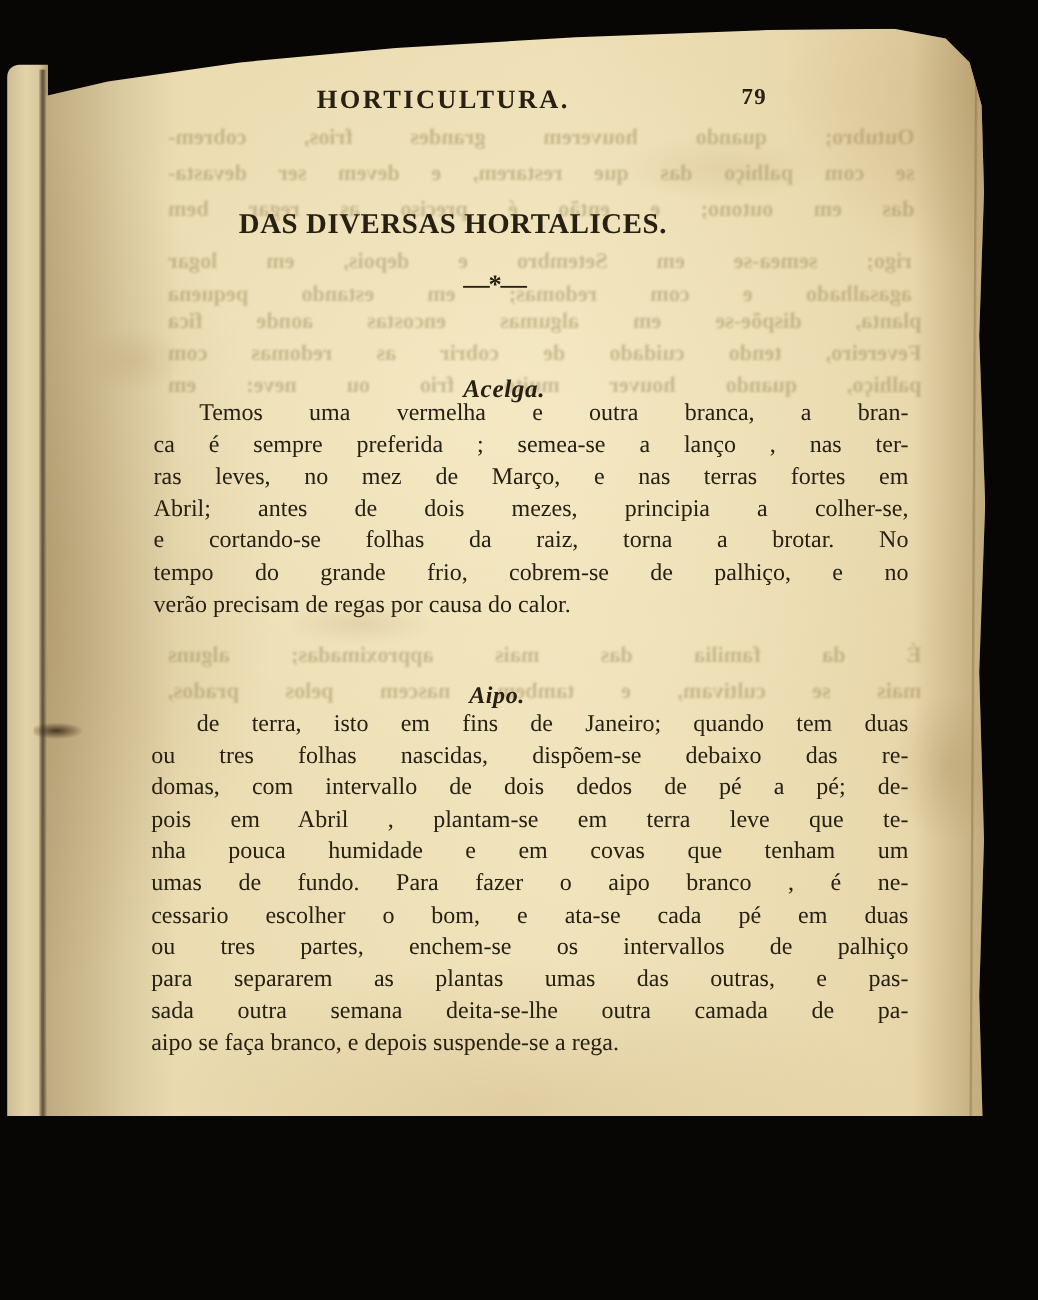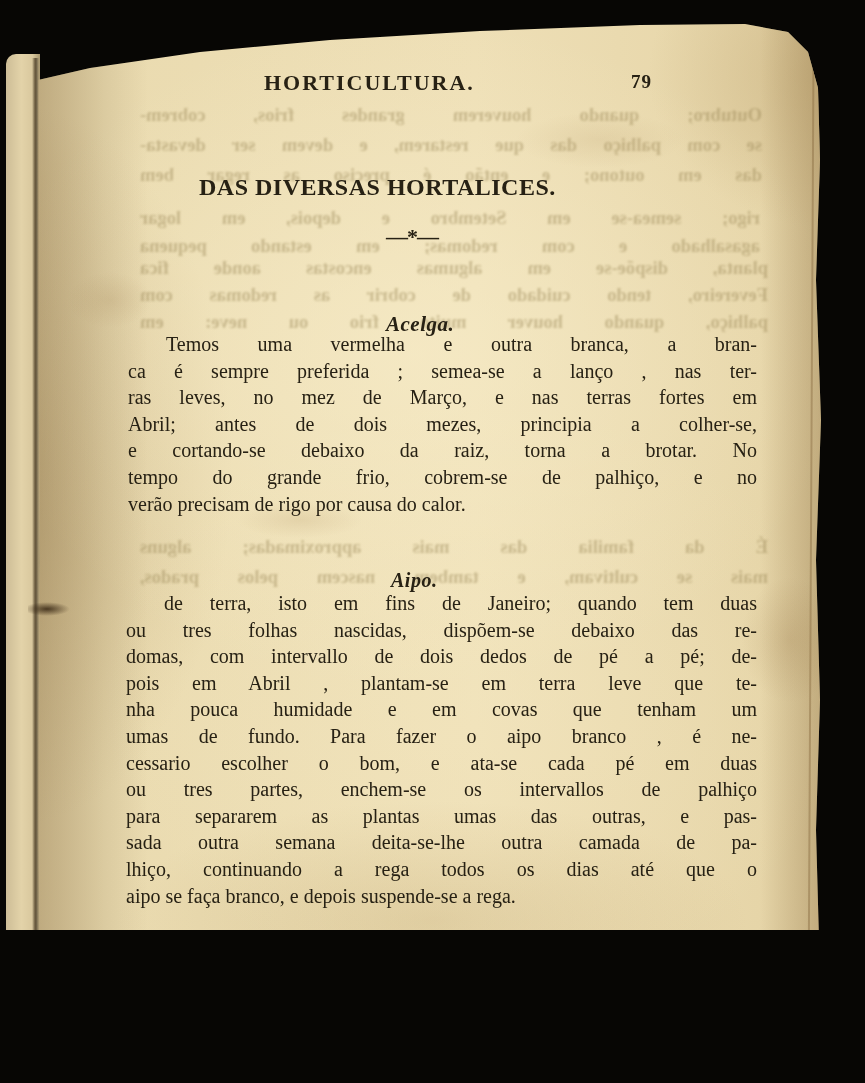--- a/index.html
+++ b/index.html
@@ -33,21 +33,21 @@
   .crease-right{position:absolute;left:810px;top:40px;width:2px;height:985px;z-index:4;
     background:rgba(128,98,56,.4);filter:blur(.6px);transform:skewX(-.3deg);}
   .edge-tear{position:absolute;left:28px;top:602px;width:42px;height:14px;z-index:5;
     background:radial-gradient(ellipse at 45% 50%,rgba(46,30,12,.8),rgba(46,30,12,0) 70%);}
   .bottom-edges{position:absolute;left:78px;top:1042px;width:726px;height:5px;z-index:4;
     background:linear-gradient(180deg,rgba(158,116,62,.6) 0%,rgba(72,48,22,.85) 60%,rgba(20,12,6,.9) 100%);
     border-radius:3px;filter:blur(.3px);}
   
   .ink{position:absolute;color:#272114;z-index:6;}
   .header-title{font-size:22px;font-weight:bold;letter-spacing:2px;}
-  .page-number{font-size:19px;font-weight:bold;letter-spacing:1px;margin-left:13px;}
+  .page-number{font-size:19px;font-weight:bold;letter-spacing:1px;}
   .section-title{font-size:24px;font-weight:bold;letter-spacing:.5px;}
   .ornament{font-size:22px;font-weight:bold;letter-spacing:-1px;}
   .sub-heading{font-size:21px;font-weight:bold;font-style:italic;letter-spacing:.5px;margin-top:32px;}
   .para{position:absolute;z-index:6;color:#272114;font-size:20px;font-weight:normal;line-height:26.6px;}
   .para .line{text-align:justify;text-align-last:justify;white-space:normal;}
   .para .line:first-child{text-indent:38px;}
   .para .line:last-child{text-align-last:left;}
   .para .line:last-child:first-child{text-align-last:justify;}
   
   .bleed{position:absolute;z-index:2;color:#93804f;font-size:18.5px;font-weight:bold;
@@ -104,39 +104,38 @@
 
     <div class="ink ornament" style="left:386px;top:224px;">—*—</div>
 
     <div class="ink sub-heading" style="left:386px;top:280px;">Acelga.</div>
 
     <div class="para" style="left:128px;top:331px;width:629px;">
         <div class="line">Temos uma vermelha e outra branca, a bran-</div>
         <div class="line">ca é sempre preferida ; semea-se a lanço , nas ter-</div>
         <div class="line">ras leves, no mez de Março, e nas terras fortes em</div>
         <div class="line">Abril; antes de dois mezes, principia a colher-se,</div>
-        <div class="line">e cortando-se debaixo da raiz, torna a brotar. No</div>
+        <div class="line">e cortando-se folhas da raiz, torna a brotar. No</div>
         <div class="line">tempo do grande frio, cobrem-se de palhiço, e no</div>
-        <div class="line">verão precisam de rigo por causa do calor.</div>
+        <div class="line">verão precisam de regas por causa do calor.</div>
       </div>
 
     <div class="ink sub-heading" style="left:391px;top:537px;font-size:20px;">Aipo.</div>
 
     <div class="para" style="left:126px;top:590px;width:631px;">
         <div class="line">de terra, isto em fins de Janeiro; quando tem duas</div>
         <div class="line">ou tres folhas nascidas, dispõem-se debaixo das re-</div>
         <div class="line">domas, com intervallo de dois dedos de pé a pé; de-</div>
         <div class="line">pois em Abril , plantam-se em terra leve que te-</div>
         <div class="line">nha pouca humidade e em covas que tenham um</div>
         <div class="line">umas de fundo. Para fazer o aipo branco , é ne-</div>
         <div class="line">cessario escolher o bom, e ata-se cada pé em duas</div>
         <div class="line">ou tres partes, enchem-se os intervallos de palhiço</div>
         <div class="line">para separarem as plantas umas das outras, e pas-</div>
         <div class="line">sada outra semana deita-se-lhe outra camada de pa-</div>
-        <div class="line">lhiço, continuando a rega todos os dias até que o</div>
         <div class="line">aipo se faça branco, e depois suspende-se a rega.</div>
       </div>
 
     <div class="crease-right"></div>
   </div>
 
   <div class="edge-tear"></div>
   <div class="bottom-edges"></div>
 </div>
 

